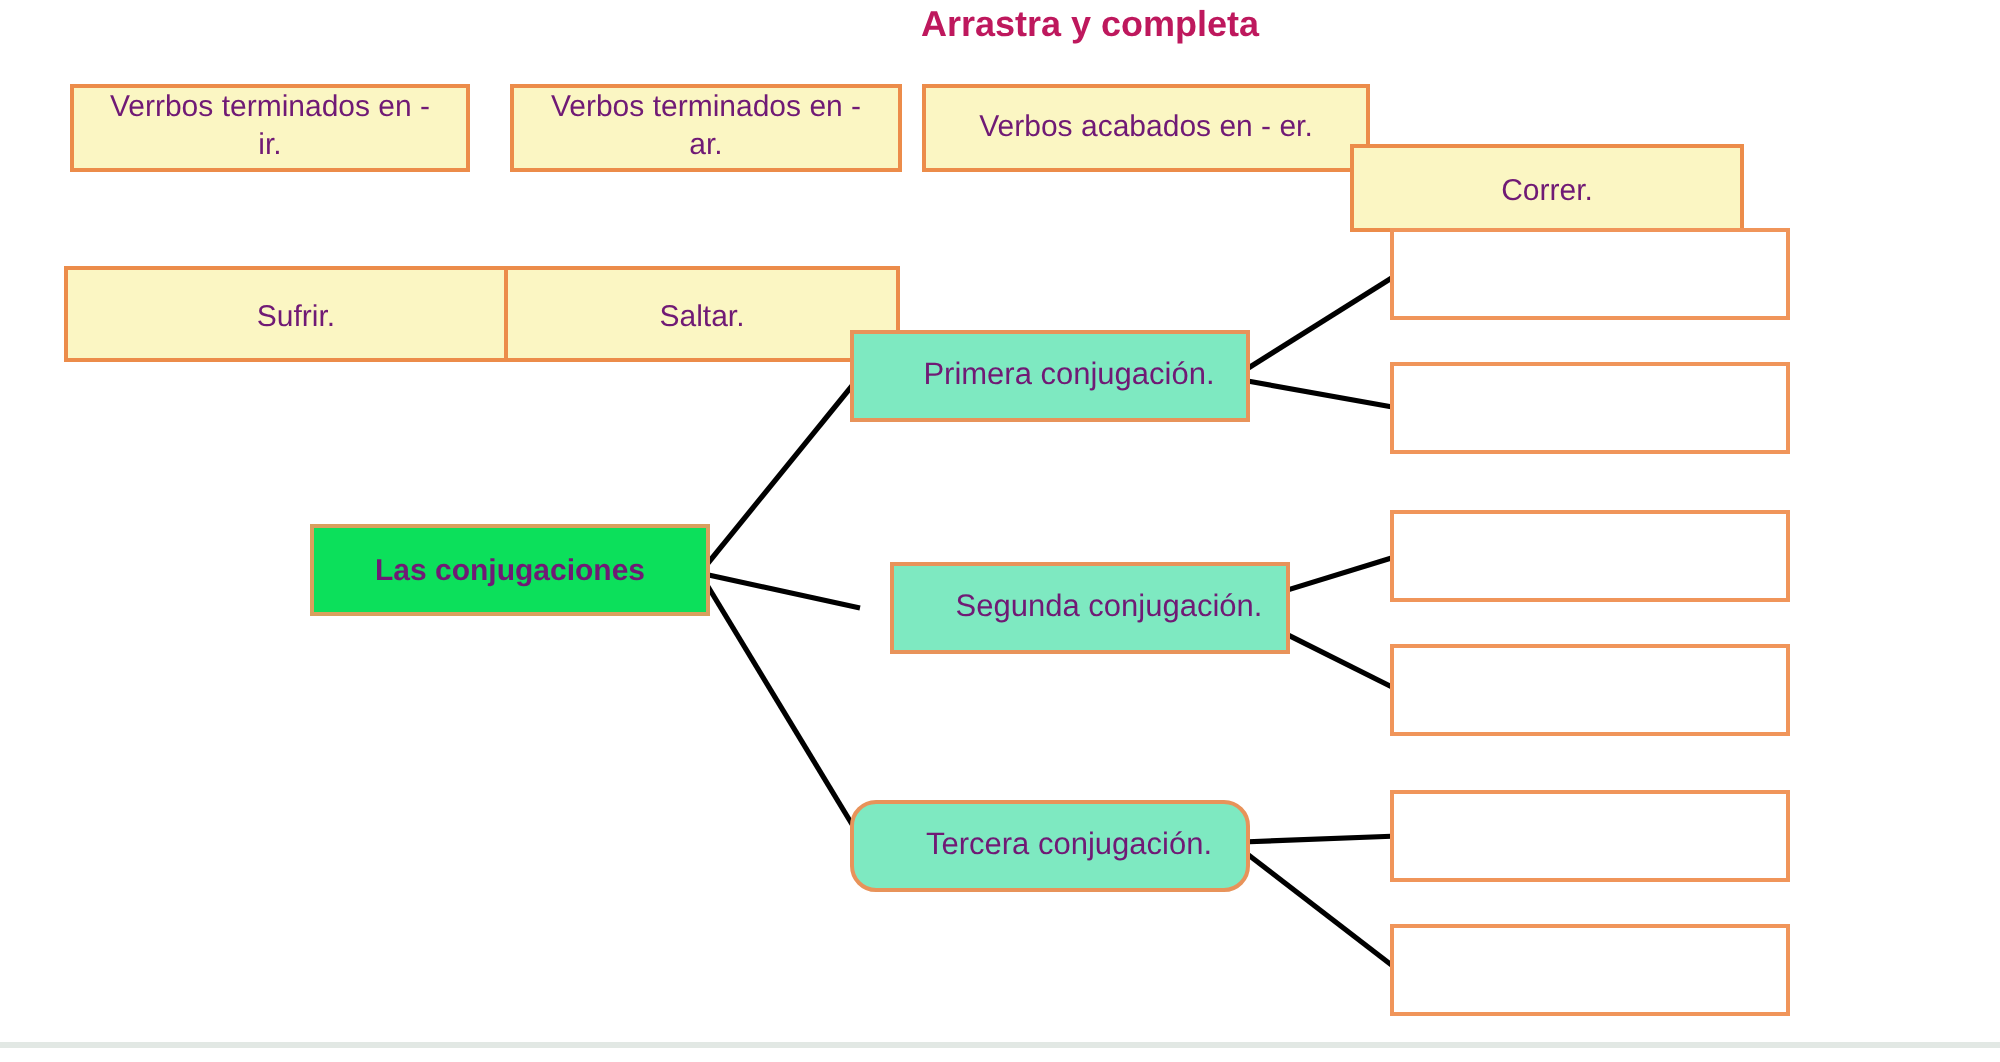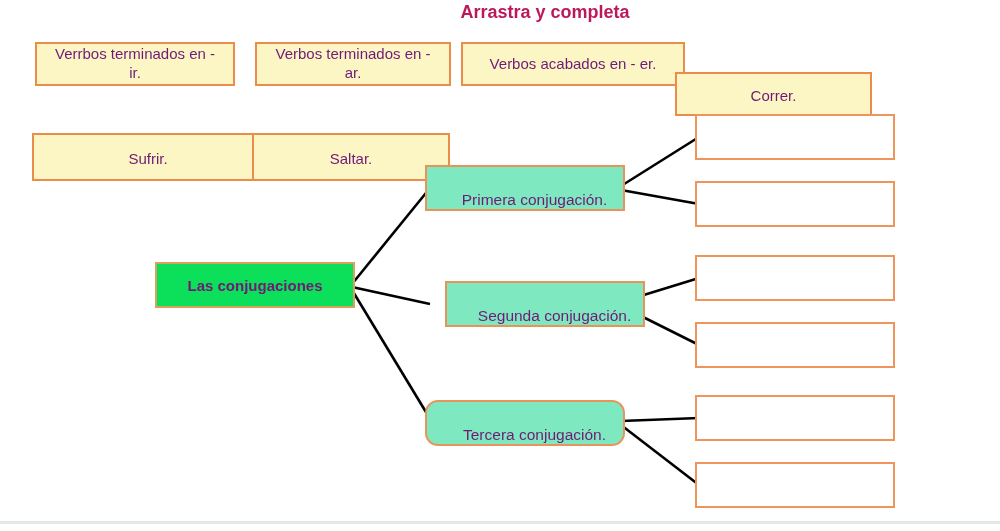--- a/index.html
+++ b/index.html
@@ -63,21 +63,21 @@
     border: 2px solid var(--root-border, #d9a05e);
     display: flex;
     align-items: center;
     justify-content: center;
     font-weight: bold;
   }
   .branch-node {
     background: var(--branch-fill, #7ee9c1);
     border: 2.5px solid var(--branch-border, #e8935a);
     display: flex;
-    align-items: flex-end;
+    align-items: center;
     justify-content: center;
     font-size: 15.5px;
     padding-left: 19px;
   }
   .drop-slot {
     background: #ffffff;
     border: 2.5px solid var(--slot-border, #f0955a);
   }
   .bottom-divider {
     position: absolute;

